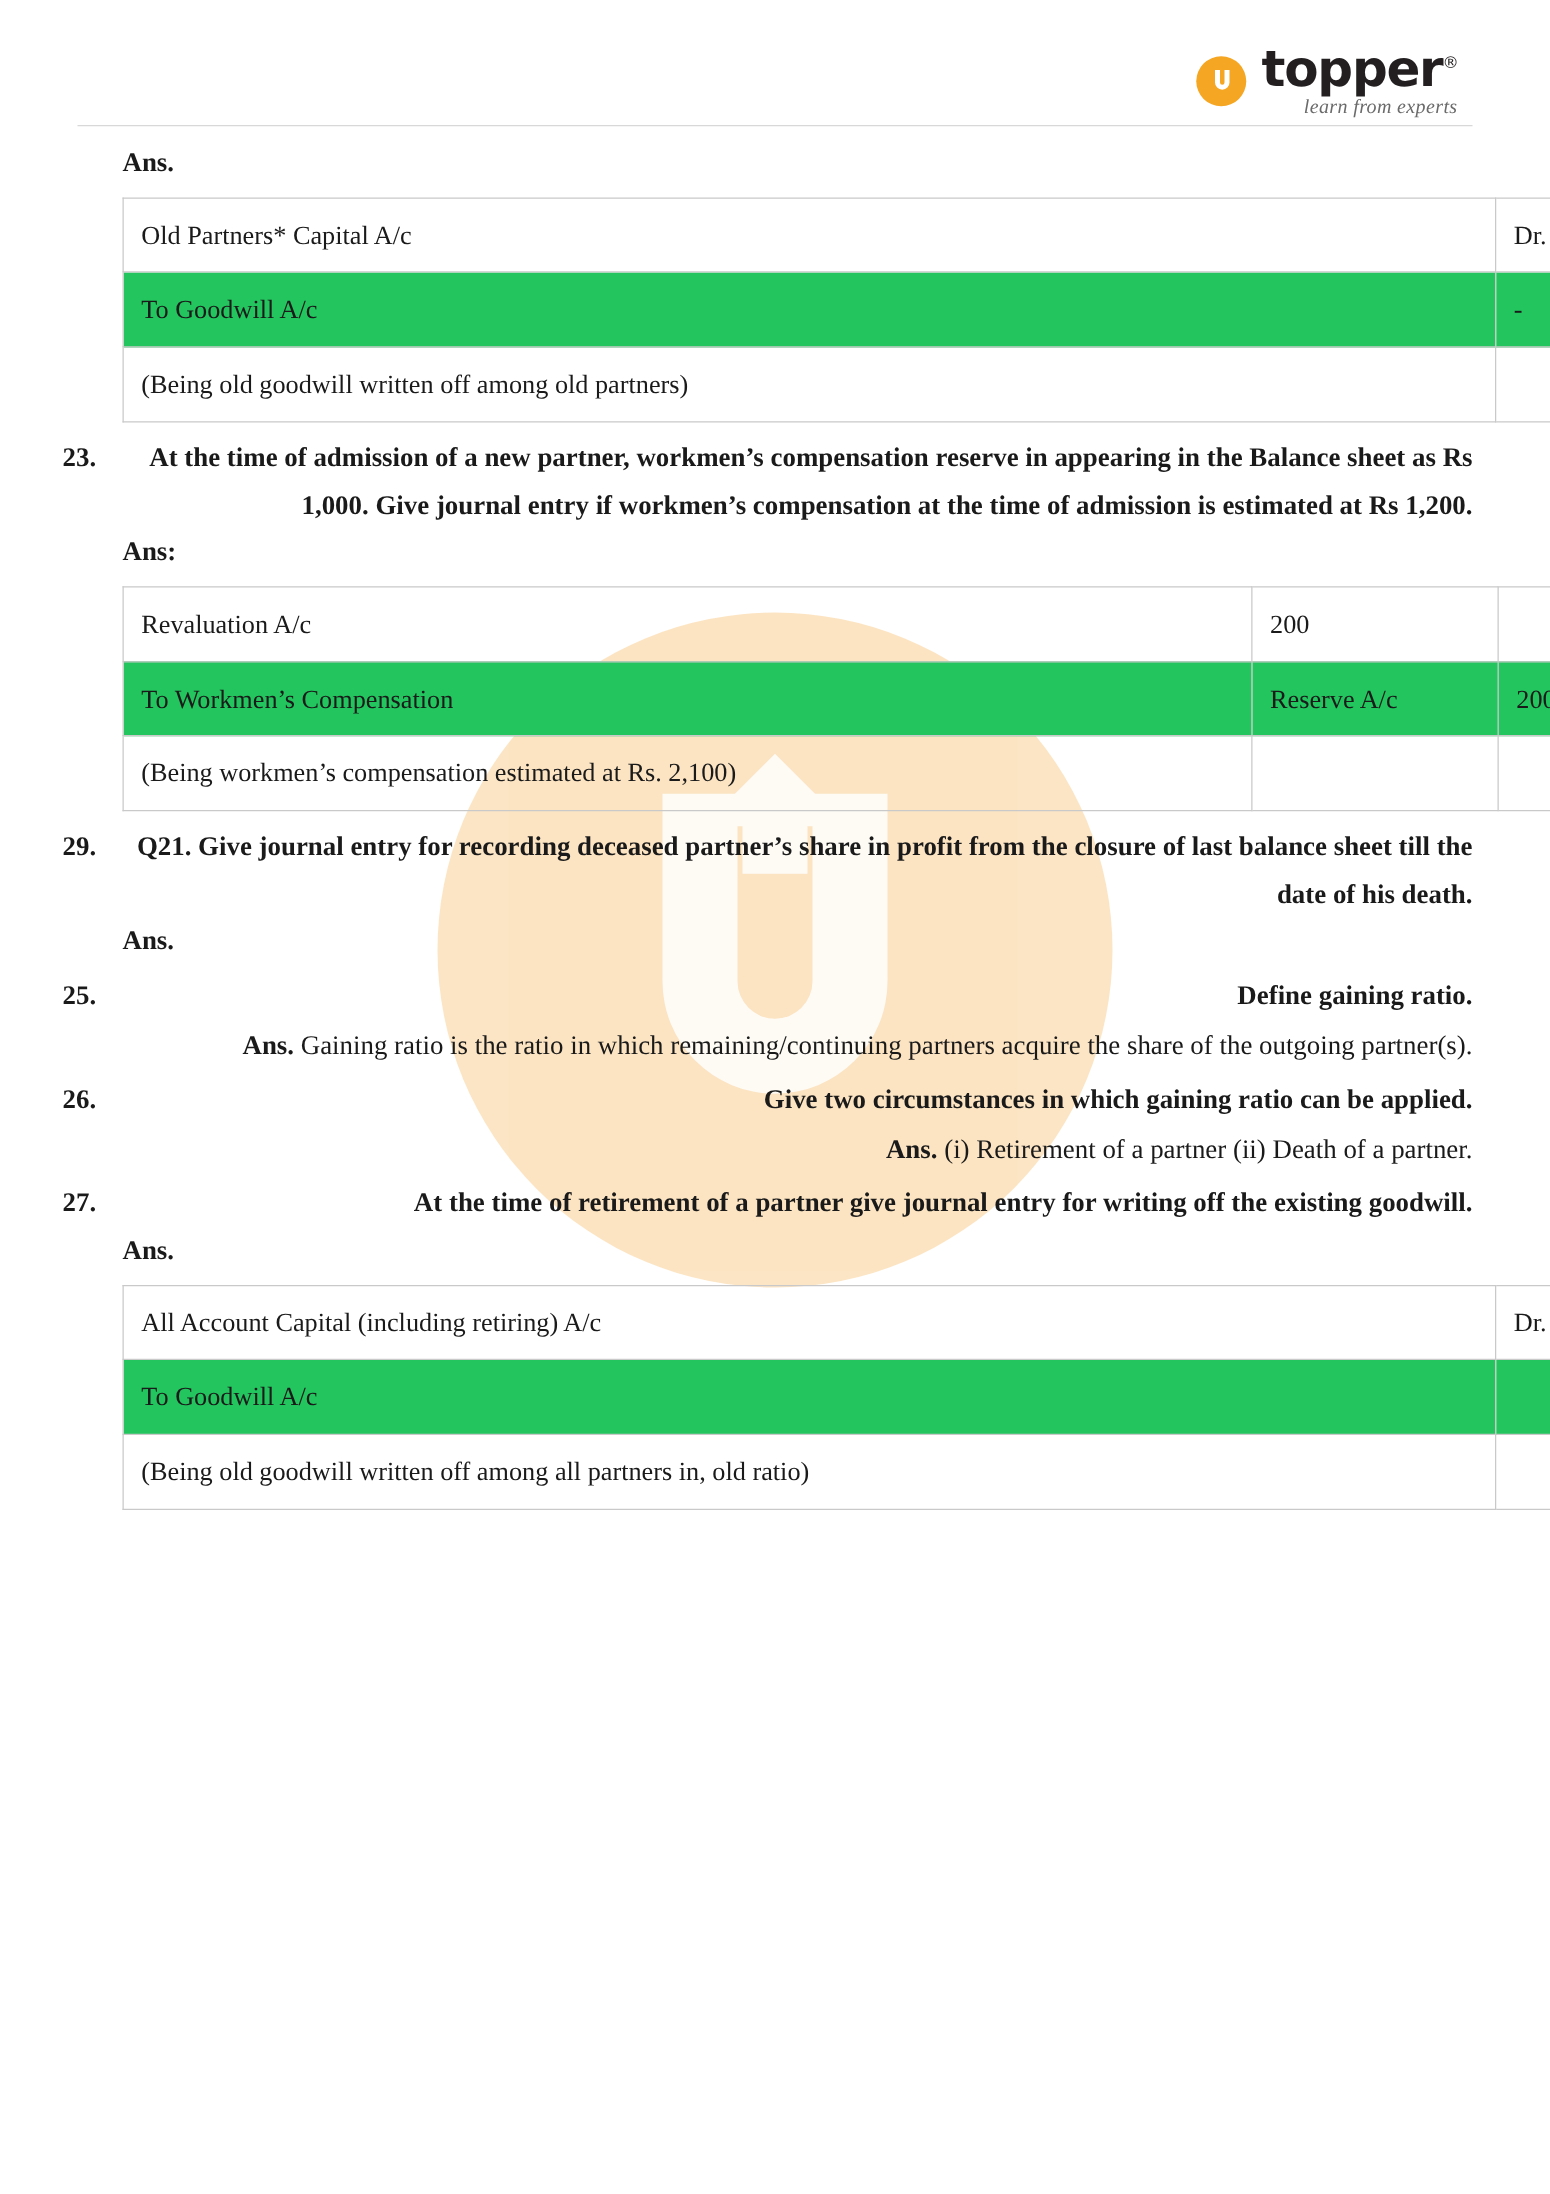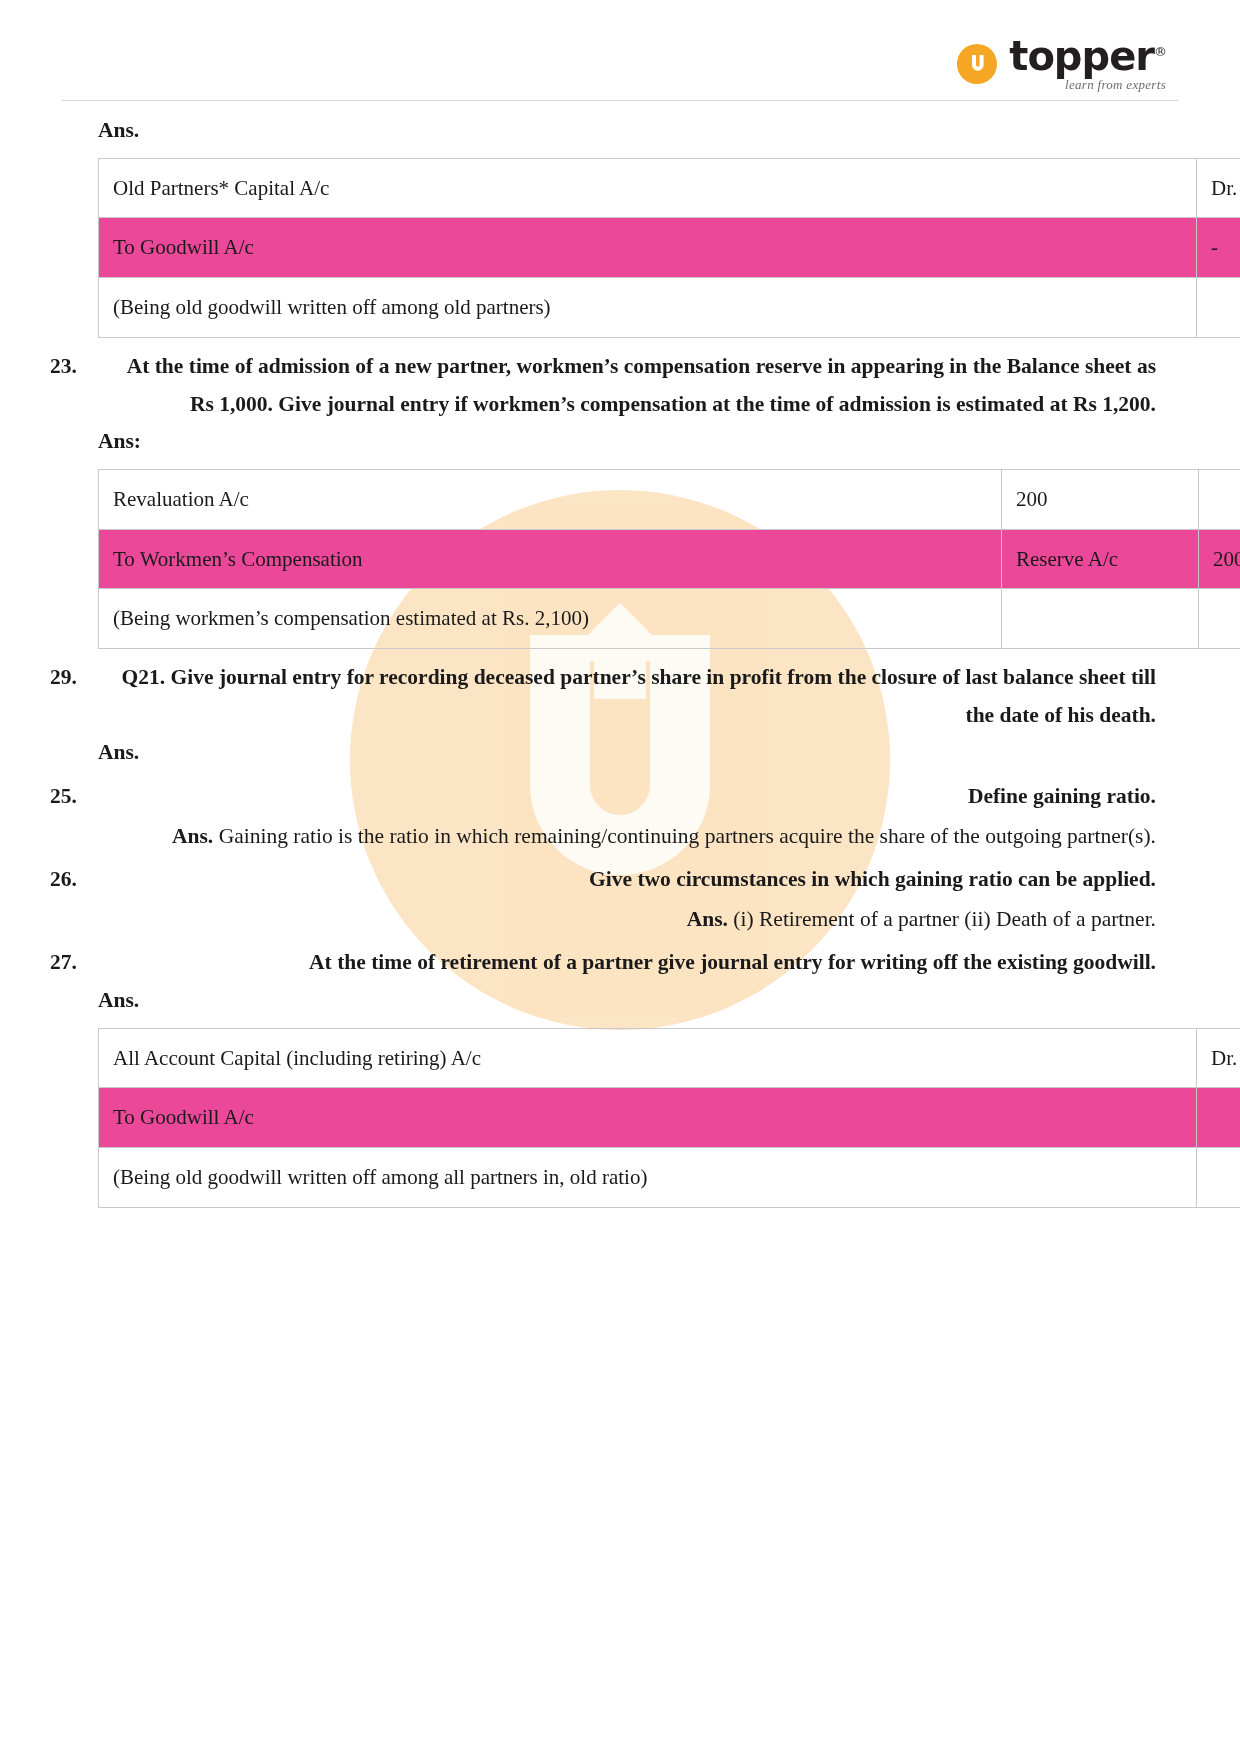--- a/index.html
+++ b/index.html
@@ -61,21 +61,21 @@
     position: relative;
   }
   .logo-reg {
     font-size: 13px;
     vertical-align: super;
     font-weight: normal;
   }
   .logo-tag {
     font-family: "Liberation Serif", serif;
     font-style: italic;
-    font-size: 13px;
+    font-size: 16px;
     color: #6b6b6b;
     text-align: right;
     margin-top: 2px;
     letter-spacing: .3px;
   }
   .header-rule {
     position: absolute;
     left: 62px;
     right: 62px;
     top: 100px;
@@ -98,21 +98,21 @@
     justify-content: center;
     pointer-events: none;
     z-index: 5;
   }
   .watermark svg { opacity: .85; }
 
   
   .content {
     position: relative;
     z-index: 10;
-    padding: 0 84px 0 50px;
+    padding: 0 62px 0 50px;
     font-size: 21.5px;
     line-height: 1.75;
     font-family: Liberation Serif, serif;
   }
 
   .ans-label {
     font-weight: bold;
     margin-left: 48px;
   }
 
@@ -148,21 +148,21 @@
     font-size: 21px;
     table-layout: fixed;
   }
   table.jtab td {
     border: 1px solid #c9c9c9;
     padding: 11px 14px;
     vertical-align: middle;
     height: 26px;
   }
   table.jtab tr:nth-child(2) td {
-    background: #ec4899;
+    background: #22c55e;
   }
   .t-narrow { width: 72px; }
   .t-mid    { width: 168px; }
   .t-small  { width: 70px; }
 </style>
 </head>
 <body>
 
 <div class="page">
 

